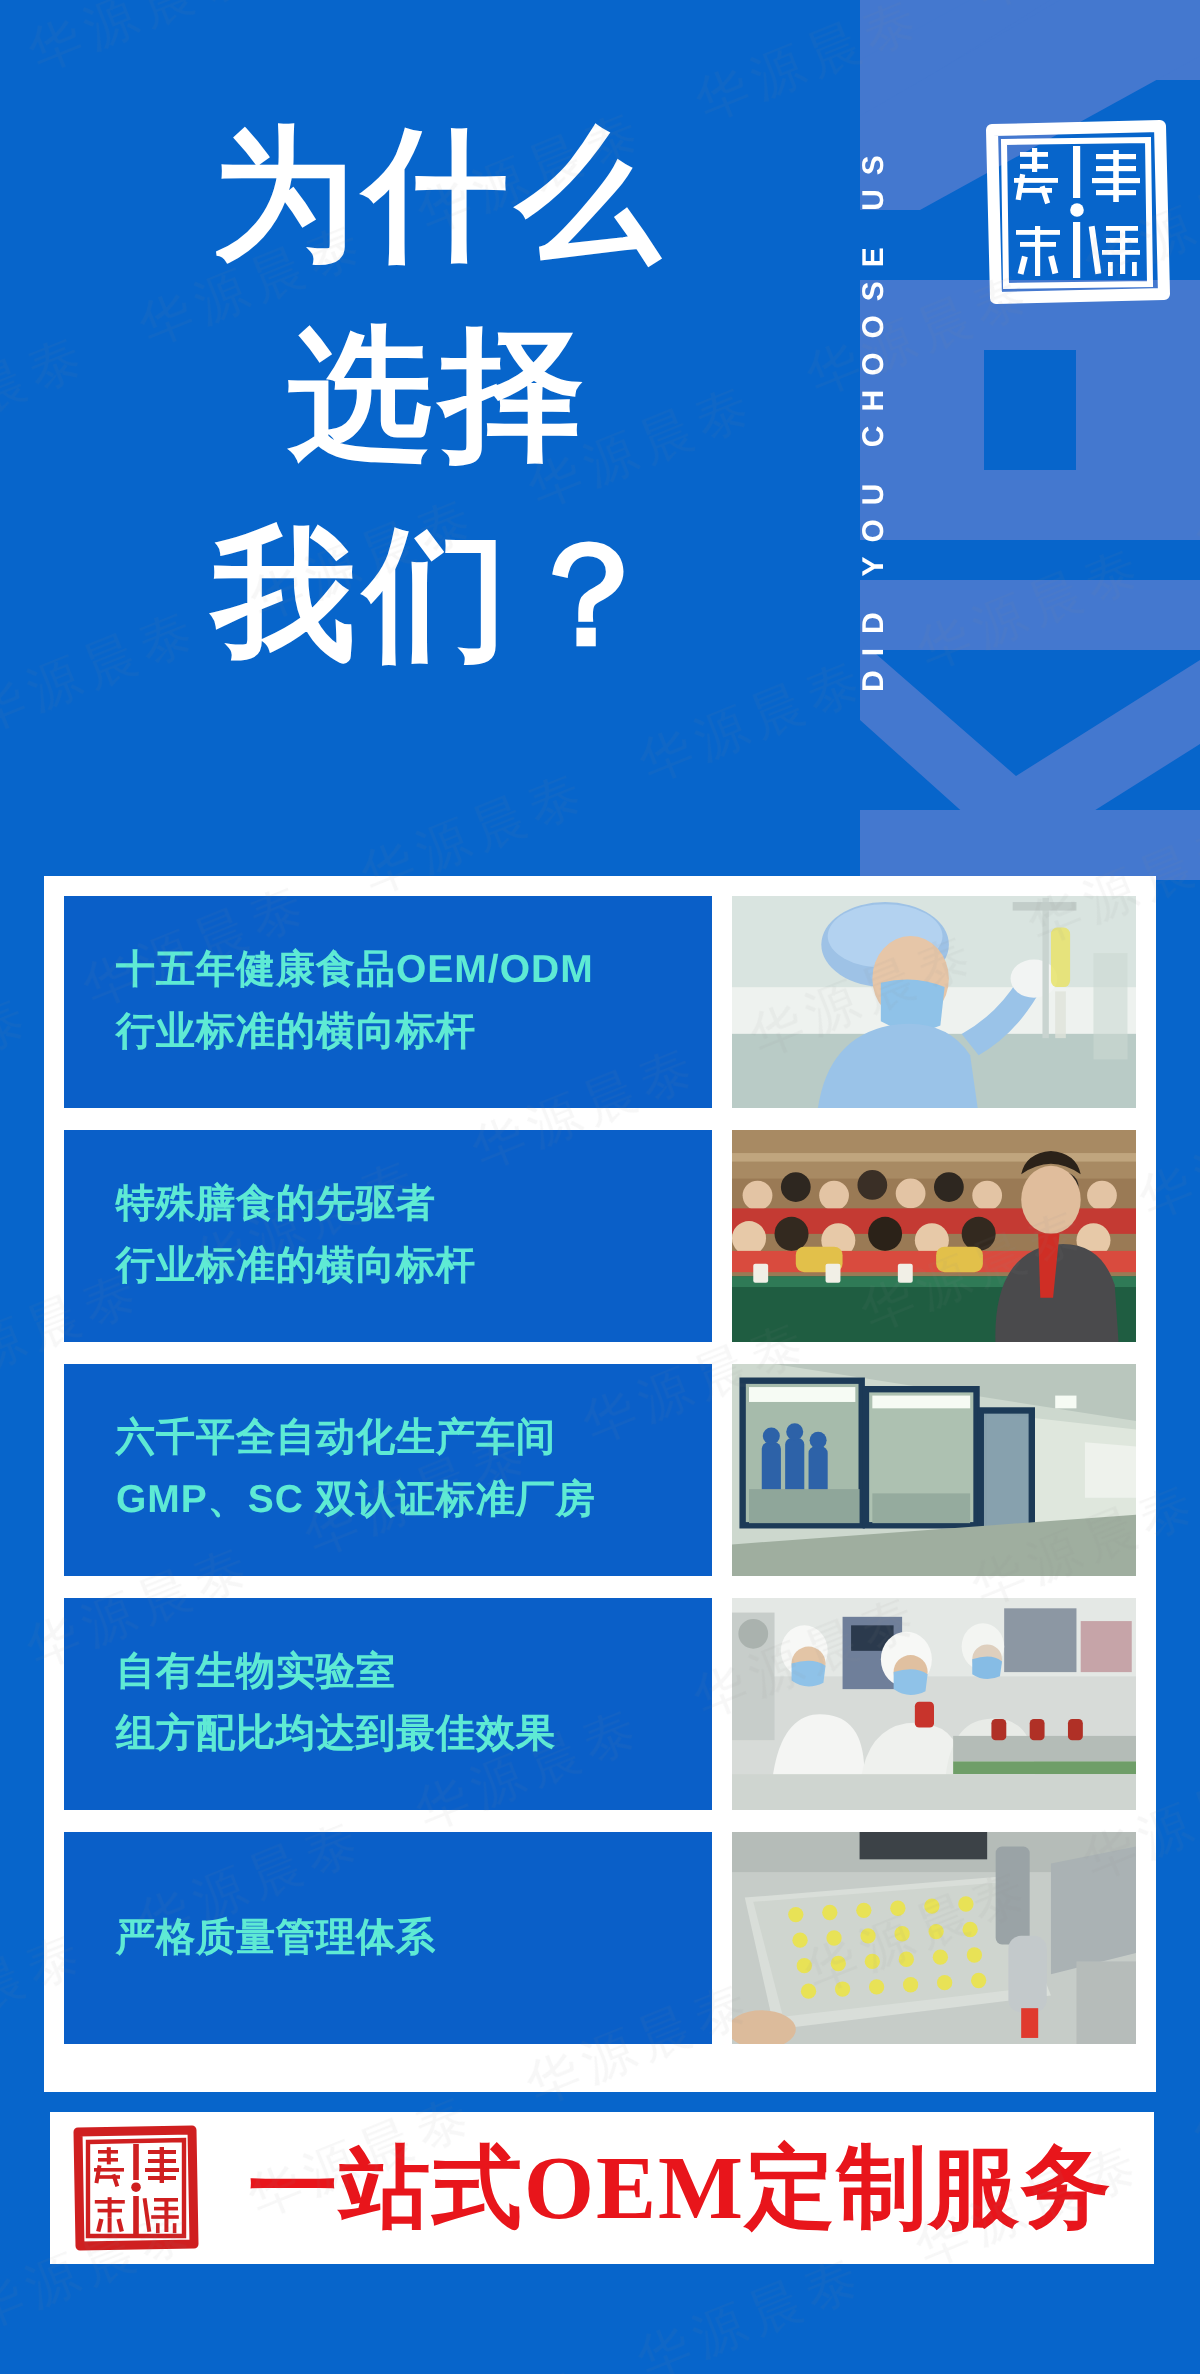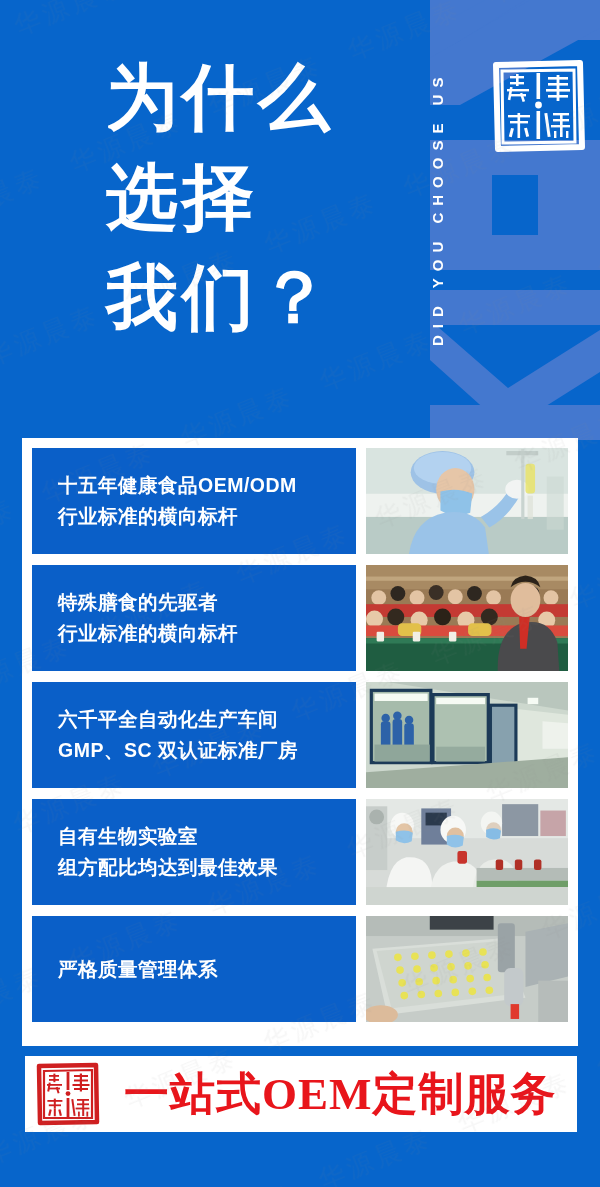--- a/index.html
+++ b/index.html
@@ -39,21 +39,21 @@
   .headline {
     position:absolute; left:90px; top:48px;
     color:#ffffff;
     font-family:"Liberation Serif","DejaVu Serif",serif;
     font-weight:700;
     font-size:72px;
     line-height:100px;
     letter-spacing:4px;
     white-space:nowrap;
   }
-  .headline .l2 { padding-left:0; }
+  .headline .l2 { padding-left:0;text-align:center; }
   .headline .l3 { padding-left:0; }
 
   .vertical-en {
     position:absolute; left:404px; top:8px;
     width:34px; height:400px;
     color:#ffffff;
     font-size:15px;
     font-weight:700;
     letter-spacing:7px;
     writing-mode:vertical-rl;
@@ -84,21 +84,21 @@
     height:106px;
     margin-bottom:11px;
   }
   .card:last-child { margin-bottom:0; }
 
   .card-text {
     width:324px;
     background:#0a5fc8;
     display:flex; flex-direction:column; justify-content:center;
     padding-left:26px;
-    color:#ffffff;
+    color:#5eead4;
   }
   .card-text .line {
     font-size:19.5px;
     line-height:31px;
     letter-spacing:.5px;
     white-space:nowrap;
     font-weight:600;
   }
   .card-text.bold-style .line { font-weight:700; }
 

